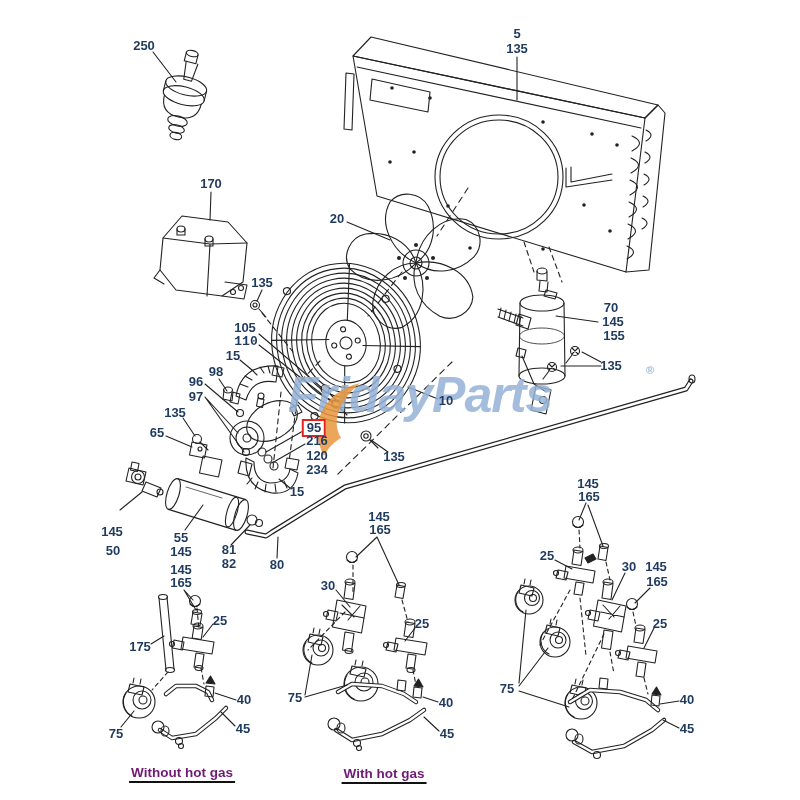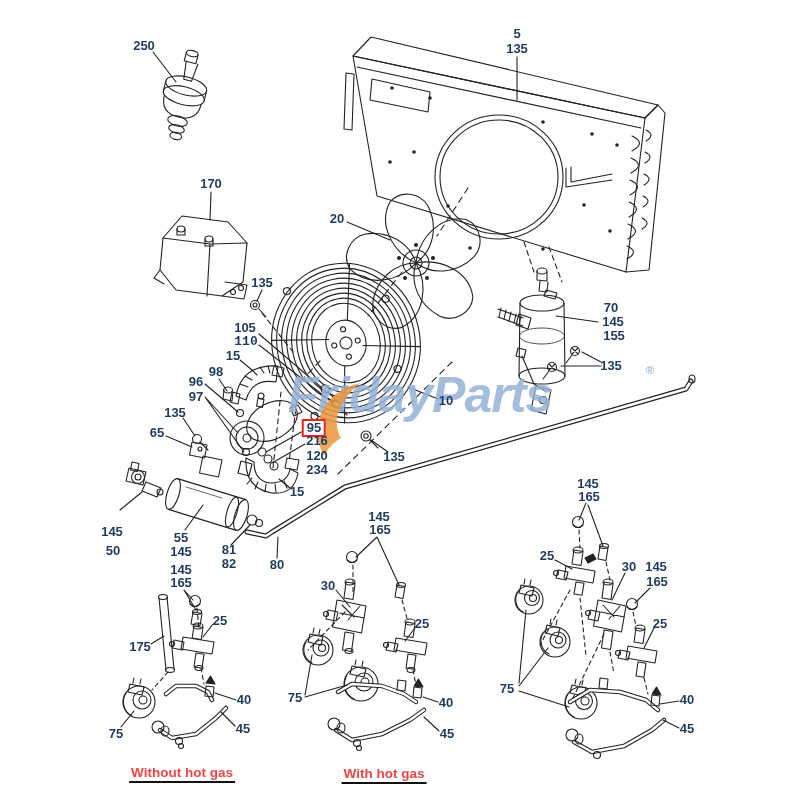--- a/index.html
+++ b/index.html
@@ -13,21 +13,21 @@
   
   #watermark{position:absolute;left:288px;top:366px;width:380px;height:80px;
              pointer-events:none;}
   #wm-text{position:absolute;left:0;top:0;font-style:italic;font-weight:bold;
            font-size:50px;letter-spacing:-1px;color:rgba(148,178,214,0.85);white-space:nowrap;}
   #wm-reg{position:absolute;left:358px;top:-2px;font-size:11px;font-style:normal;
           color:rgba(148,178,214,0.9);}
   #wm-swoosh{position:absolute;left:18px;top:12px;}
   
   .caption{position:absolute;transform:translateX(-50%);font-weight:bold;font-size:13.5px;
-           color:#ef4444;border-bottom:2px solid #111;padding:0 2px 1px;white-space:nowrap;}
+           color:#701a75;border-bottom:2px solid #111;padding:0 2px 1px;white-space:nowrap;}
   #caption-1{left:182px;top:765px;}
   #caption-2{left:384px;top:766px;}
   #caption-3{left:601px;top:762px;}
 </style>
 </head>
 <body>
 
 <div id="page">
 
   <svg id="art" width="800" height="800" viewBox="0 0 800 800" fill="none" stroke="#222" stroke-width="1.1" stroke-linecap="round" stroke-linejoin="round">

